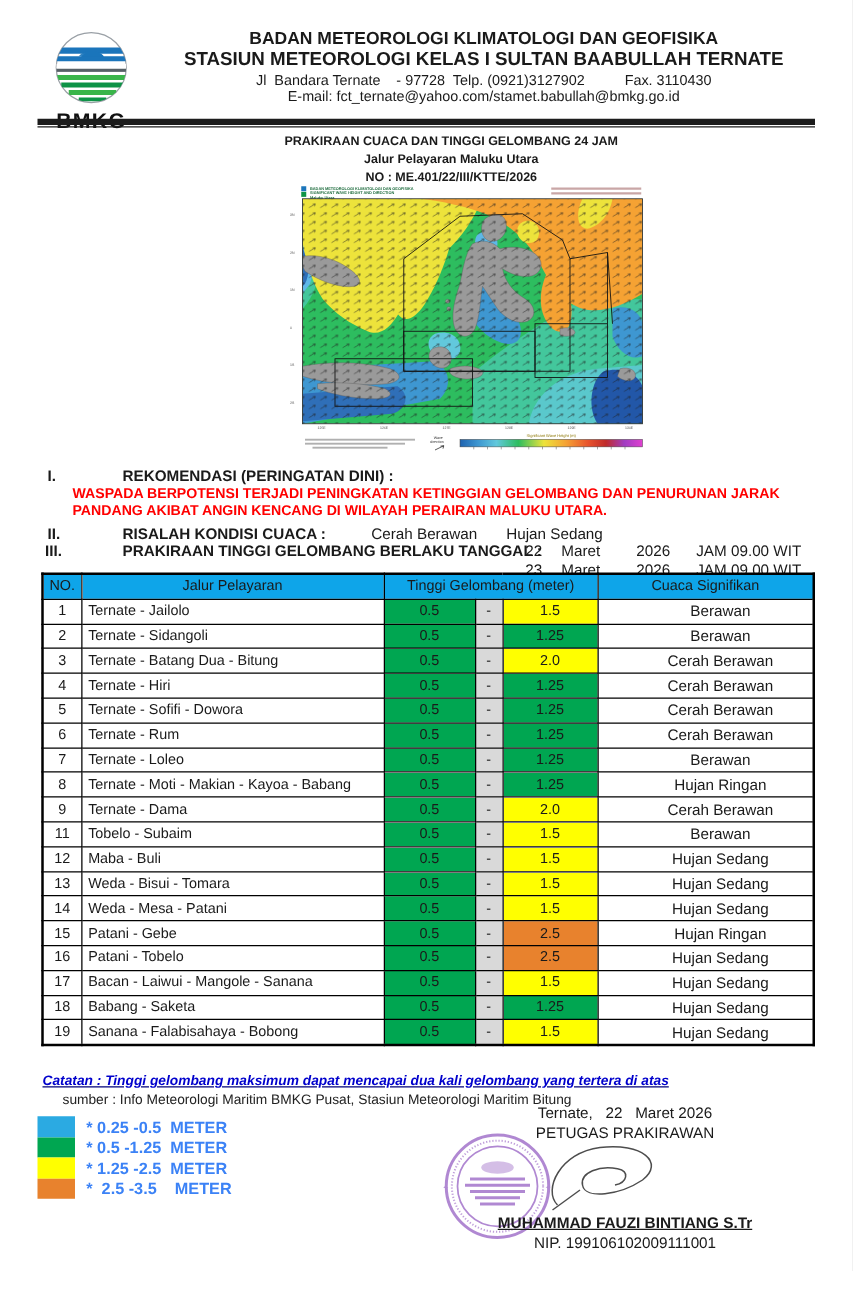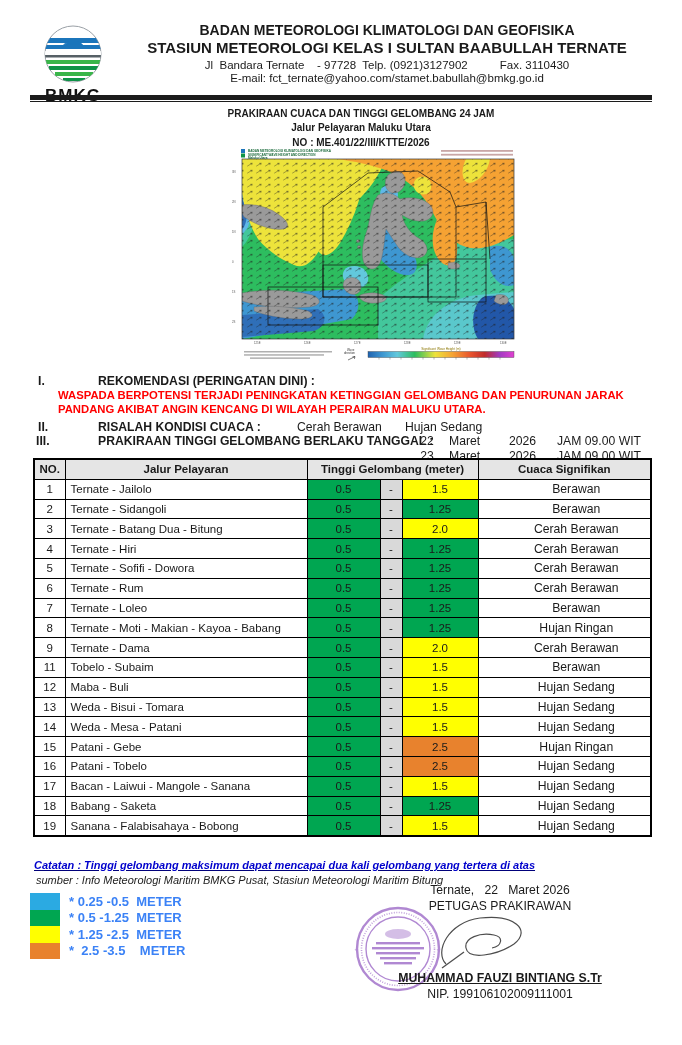--- a/index.html
+++ b/index.html
@@ -33,30 +33,30 @@
   .wxval1{left:297px;} .wxval2{left:405px;}
   .date-row{position:absolute;left:0;width:682px;height:14px;font-size:12.2px;}
   .d-day{position:absolute;left:416px;width:22px;text-align:center;}
   .d-month{position:absolute;left:449px;}
   .d-year{position:absolute;left:509px;}
   .d-time{position:absolute;left:557px;}
   
   .tblwrap{position:absolute;left:33px;top:458px;width:617px;}
   table{border-collapse:collapse;width:100%;table-layout:fixed;border:2px solid #000;}
   th,td{border:1px solid #000;height:18.8px;padding:0;font-size:11.5px;overflow:hidden;white-space:nowrap;}
-  thead th{background:#e5e5e5;font-weight:bold;font-size:11.5px;}
+  thead th{background:#0ea5e9;font-weight:normal;font-size:11.5px;}
   .c-no{text-align:center;}
   .c-route{text-align:left;padding-left:5px;}
   .c-val{text-align:center;}
   .c-dash{text-align:center;background:#D9D9D9;}
   .c-wx{text-align:center;font-size:12.2px;padding-left:24px;}
   
   .catatan{position:absolute;left:34px;top:859px;font-size:11px;font-style:italic;font-weight:bold;
            color:#0000CC;text-decoration:underline;text-decoration-color:#00007a;}
-  .sumber{position:absolute;left:36px;top:874px;font-size:11px;font-style:italic;color:#222;}
+  .sumber{position:absolute;left:50px;top:874px;font-size:11px;color:#222;}
   
   .legend{position:absolute;left:30px;top:893px;}
   .leg-row{height:16.5px;display:flex;align-items:center;}
   .leg-swatch{width:30px;height:16.5px;flex:0 0 30px;}
   .leg-label{font-size:13px;font-weight:600;padding-left:9px;white-space:pre;color:#3b82f6;}
   
   .sig{position:absolute;left:340px;top:883px;width:320px;text-align:center;font-size:12.2px;}
   .sig-role{margin-top:2px;}
   .sig-art{position:absolute;left:6px;top:19px;}
   .sig-name{position:absolute;left:0;width:320px;top:88px;font-weight:bold;

